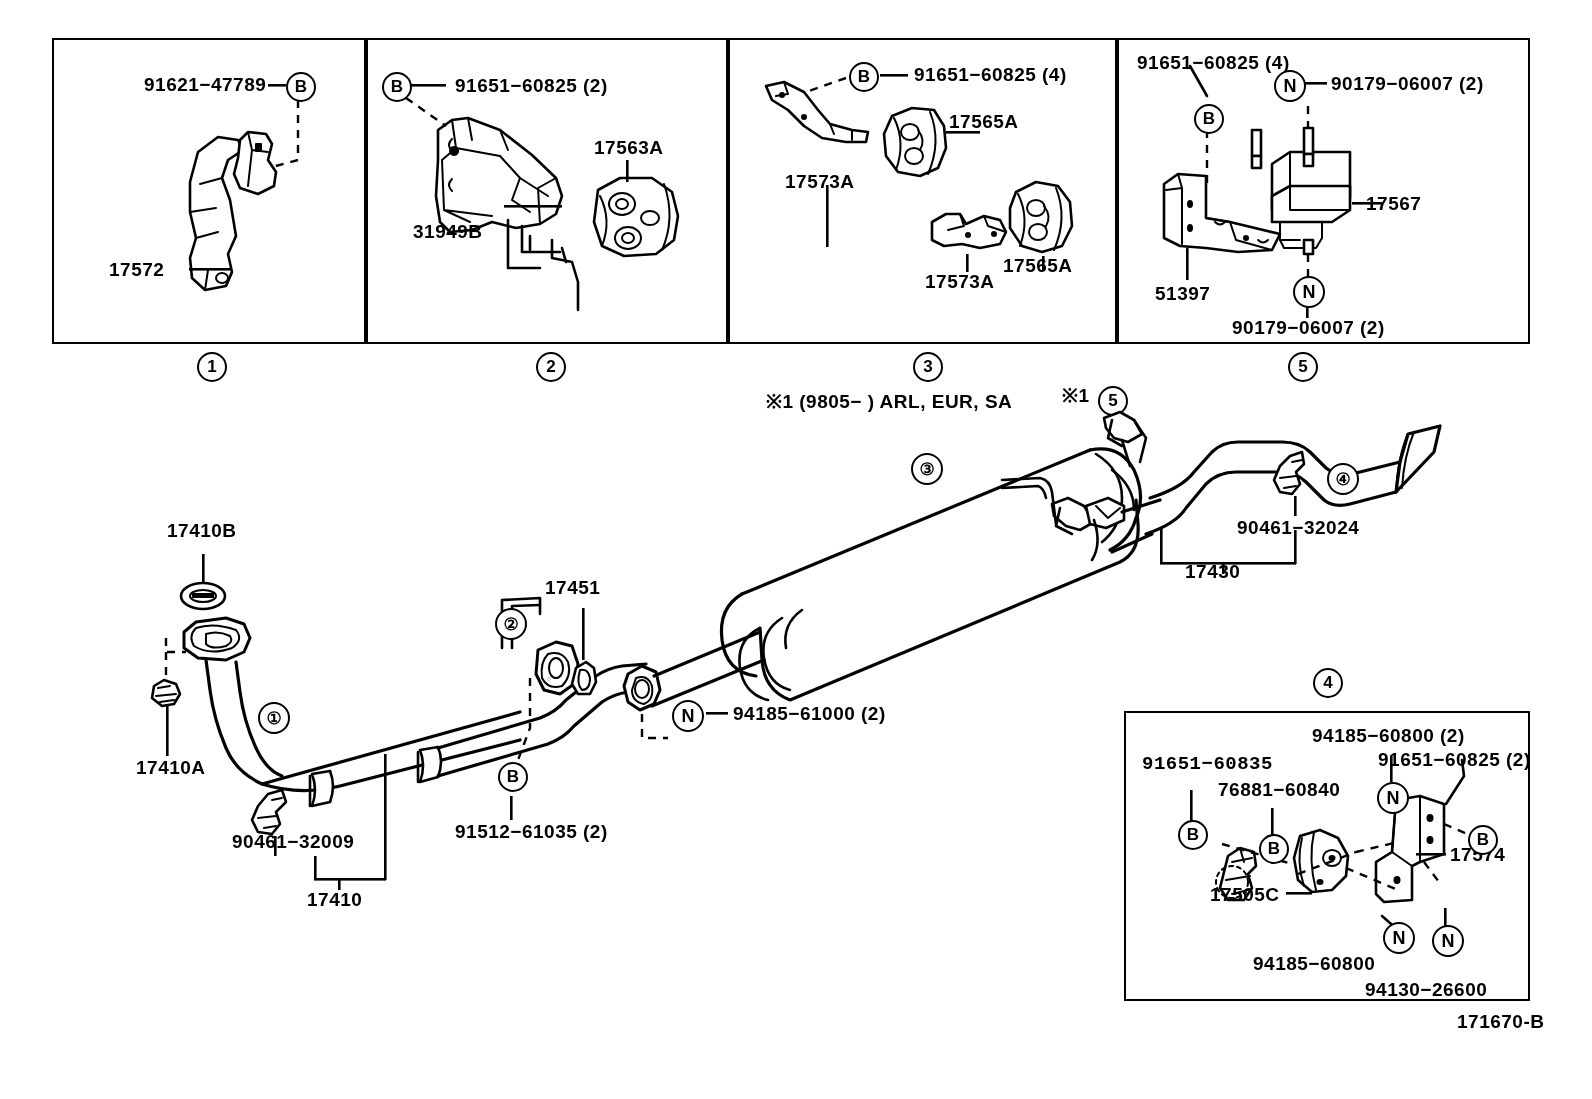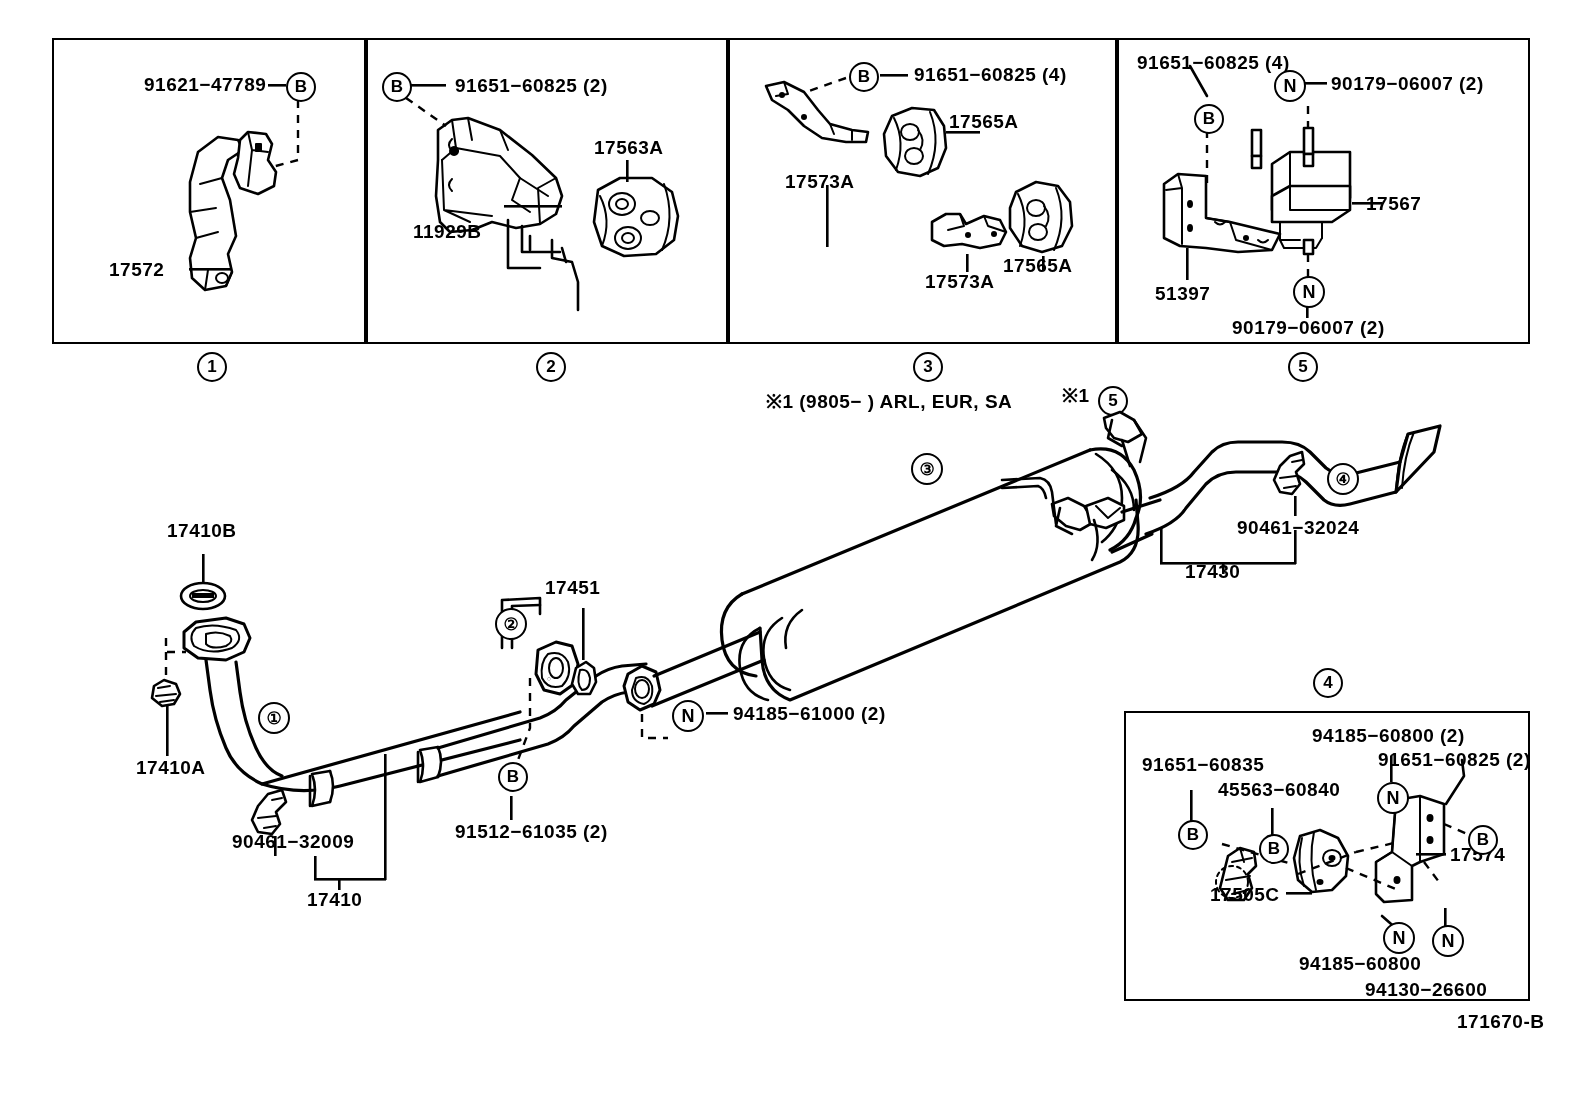--- a/index.html
+++ b/index.html
@@ -98,21 +98,21 @@
 
     <rect class="blk" x="410" y="84" width="36" height="2.6"></rect>
     <rect class="blk" x="504" y="205" width="58" height="2.6"></rect>
     <rect class="blk" x="626" y="160" width="2.6" height="22"></rect>
   </svg>
   <div class="circ d26" style="left:382px;top:72px;">
     <span>B</span>
   </div>
   <div class="lbl" style="left:455px;top:76px;">91651−60825 (2)</div>
   <div class="lbl" style="left:594px;top:138px;">17563A</div>
-  <div class="lbl" style="left:413px;top:222px;">11929B</div>
+  <div class="lbl" style="left:413px;top:222px;">31949B</div>
   <div class="circ d26" style="left:536px;top:352px;">
     <span>2</span>
   </div>
 
   <svg width="1592" height="1099">
 
     <path class="fil" d="M766 86 L784 82 L804 92 L818 110 L830 124
                           L852 130 L868 132 L866 142 L846 142 L822 138
                           L804 126 L788 110 L772 100 Z"></path>
     <path class="st2" d="M784 82 L788 94 L776 96"></path>
@@ -437,25 +437,25 @@
     <rect class="blk" x="1190" y="790" width="2.6" height="32"></rect>
     <rect class="blk" x="1271" y="808" width="2.6" height="28"></rect>
 
     <rect class="blk" x="1416" y="853" width="30" height="2.6"></rect>
 
     <rect class="blk" x="1286" y="892" width="26" height="2.6"></rect>
   </svg>
 
   <div class="lbl" style="left:1312px;top:726px;">94185−60800 (2)</div>
   <div class="lbl" style="left:1378px;top:750px;">91651−60825 (2)</div>
-  <div class="lbl" style="left:1142px;top:755px;">91651−60835</div>
-  <div class="lbl" style="left:1218px;top:780px;">45563−60840</div>
+  <div class="lbl" style="left:1142px;top:755px;font-family:Liberation Mono, monospace;">91651−60835</div>
+  <div class="lbl" style="left:1218px;top:780px;">76881−60840</div>
   <div class="lbl" style="left:1450px;top:845px;">17574</div>
   <div class="lbl" style="left:1210px;top:885px;">17505C</div>
-  <div class="lbl" style="left:1299px;top:954px;">94185−60800</div>
+  <div class="lbl" style="left:1253px;top:954px;">94185−60800</div>
   <div class="lbl" style="left:1365px;top:980px;">94130−26600</div>
 
   <div class="circ d28" style="left:1377px;top:782px;">
     <span>N</span>
   </div>
   <div class="circ d26" style="left:1468px;top:825px;">
     <span>B</span>
   </div>
   <div class="circ d26" style="left:1178px;top:820px;">
     <span>B</span>

